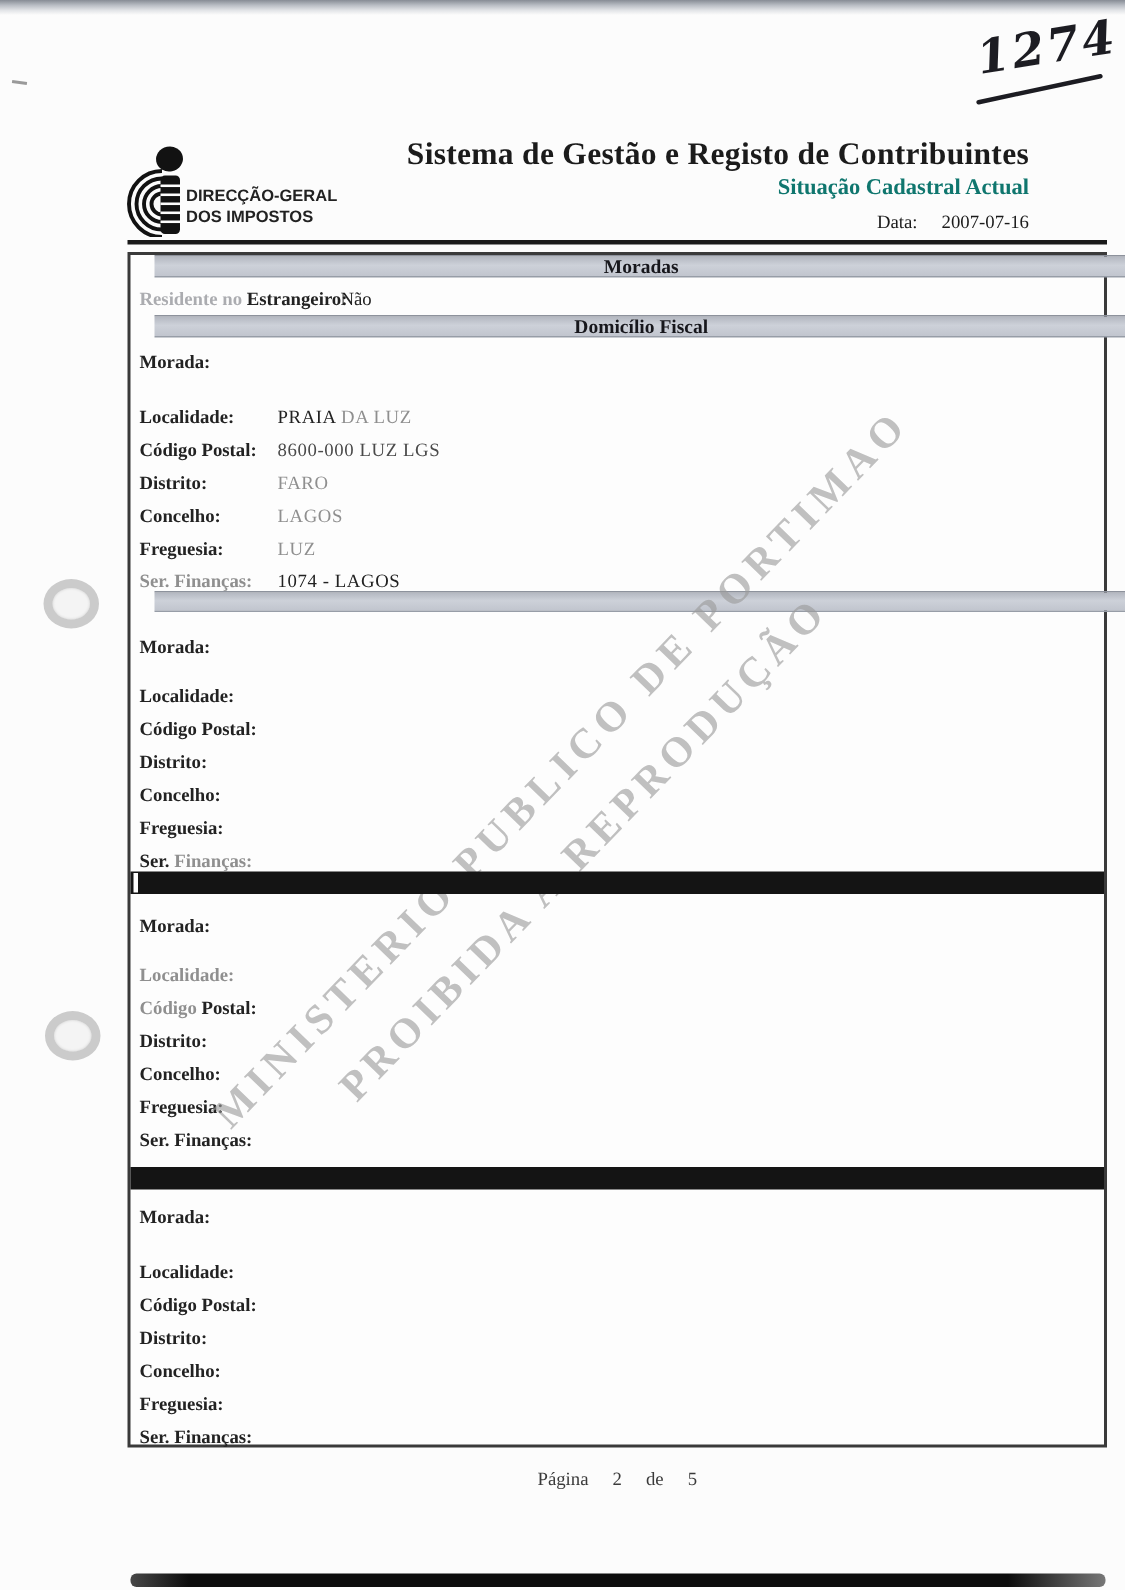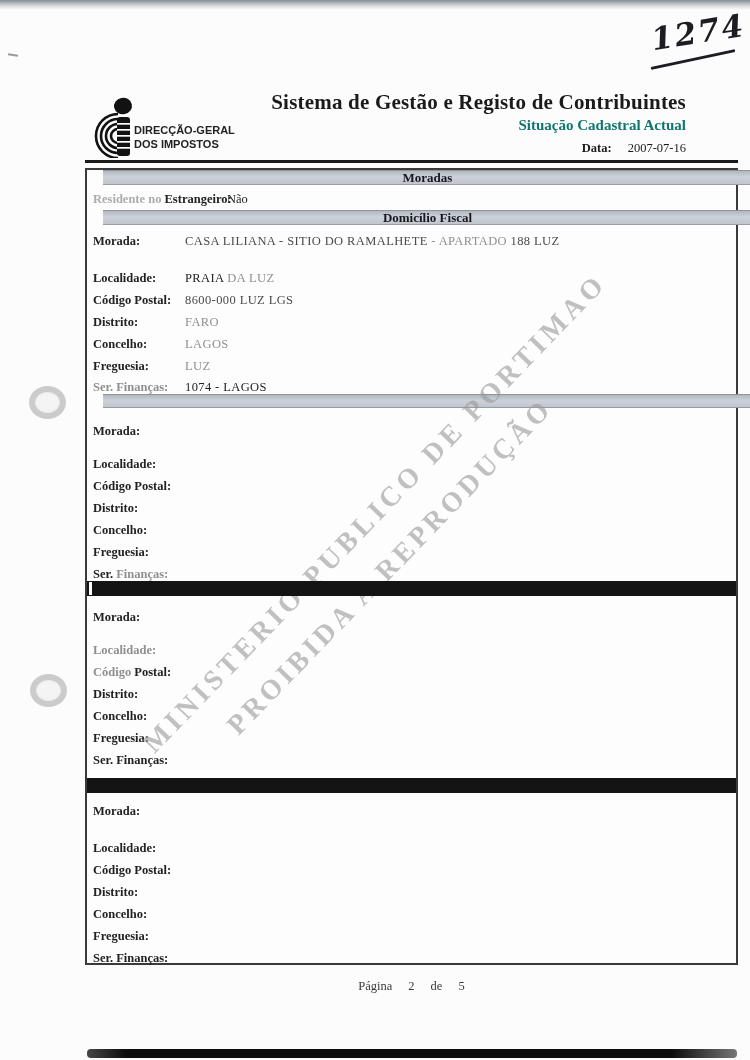--- a/index.html
+++ b/index.html
@@ -19,27 +19,27 @@
   .hole2{left:30px;top:674px;}
 
   
   .handwrite{left:648px;top:14px;width:100px;text-align:center;}
   .handwrite .num{font-family:"DejaVu Serif", serif;font-style:italic;font-weight:bold;
     font-size:31px;color:#1c1c22;display:inline-block;transform:rotate(-9deg);letter-spacing:2px;}
   .handwrite .under{position:absolute;left:2px;top:44px;width:86px;height:3px;background:#1c1c22;
     transform:rotate(-12deg);border-radius:2px;}
 
   
-  .logo{left:92px;top:96px;width:150px;height:62px;text-align:center;}
+  .logo{left:82px;top:96px;width:150px;height:62px;text-align:center;}
   .logo svg{display:block;}
   .title-block{right:64px;top:90px;text-align:right;width:420px;}
   .title{font-size:21px;font-weight:bold;color:#1b1b1b;letter-spacing:.2px;}
   .subtitle{font-size:15px;font-weight:bold;color:#0f766e;margin-top:2px;}
   .dateline{font-size:12.5px;color:#1b1b1b;margin-top:7px;}
-  .dateline .dl{font-weight:bold;margin-right:16px;}
+  .dateline .dl{font-weight:normal;margin-right:16px;}
   .rule{left:85px;top:160px;width:653px;height:3px;background:#1a1a1a;}
 
   
   .main-box{left:85px;top:168px;width:653px;height:797px;border:2px solid #3a3a3a;
     box-sizing:border-box;background:#fdfdfd;}
   .inbar{position:absolute;left:16px;width:649px;height:15px;
     background:linear-gradient(180deg,#b3b7c0,#cdd1d9 45%,#c1c5ce);
     border-top:1px solid #8d929c;border-bottom:1px solid #979da7;box-sizing:border-box;
     text-align:center;font-size:13px;font-weight:bold;color:#17171c;line-height:14px;z-index:3;}
   .bar-black{position:absolute;left:0;width:649px;height:15px;background:#141414;z-index:6;}
@@ -115,21 +115,20 @@
 
   <div class="row" style="top:22px;">
     <span class="lbl"><span class="tone-faint">Residente no </span><span class="tone-dark">Estrangeiro:</span></span>
     <span class="val2"><span class="tone-dark">Não</span></span>
   </div>
 
   <div class="inbar" style="top:40px;">Domicílio Fiscal</div>
 
   <div class="row" style="top:64px;">
     <span class="lbl"><span class="tone-dark">Morada:</span></span>
-    <span class="val"><span class="tone-mid">CASA LILIANA - SITIO DO RAMALHETE </span><span class="tone-gray">- APARTADO </span><span class="tone-mid">188 LUZ</span></span>
   </div>
   <div class="row" style="top:101px;">
     <span class="lbl"><span class="tone-dark">Localidade:</span></span>
     <span class="val"><span class="tone-dark">PRAIA </span><span class="tone-gray">DA LUZ</span></span>
   </div>
   <div class="row" style="top:123px;">
     <span class="lbl"><span class="tone-dark">Código Postal:</span></span>
     <span class="val"><span class="tone-mid">8600-000 LUZ LGS</span></span>
   </div>
   <div class="row" style="top:145px;">

